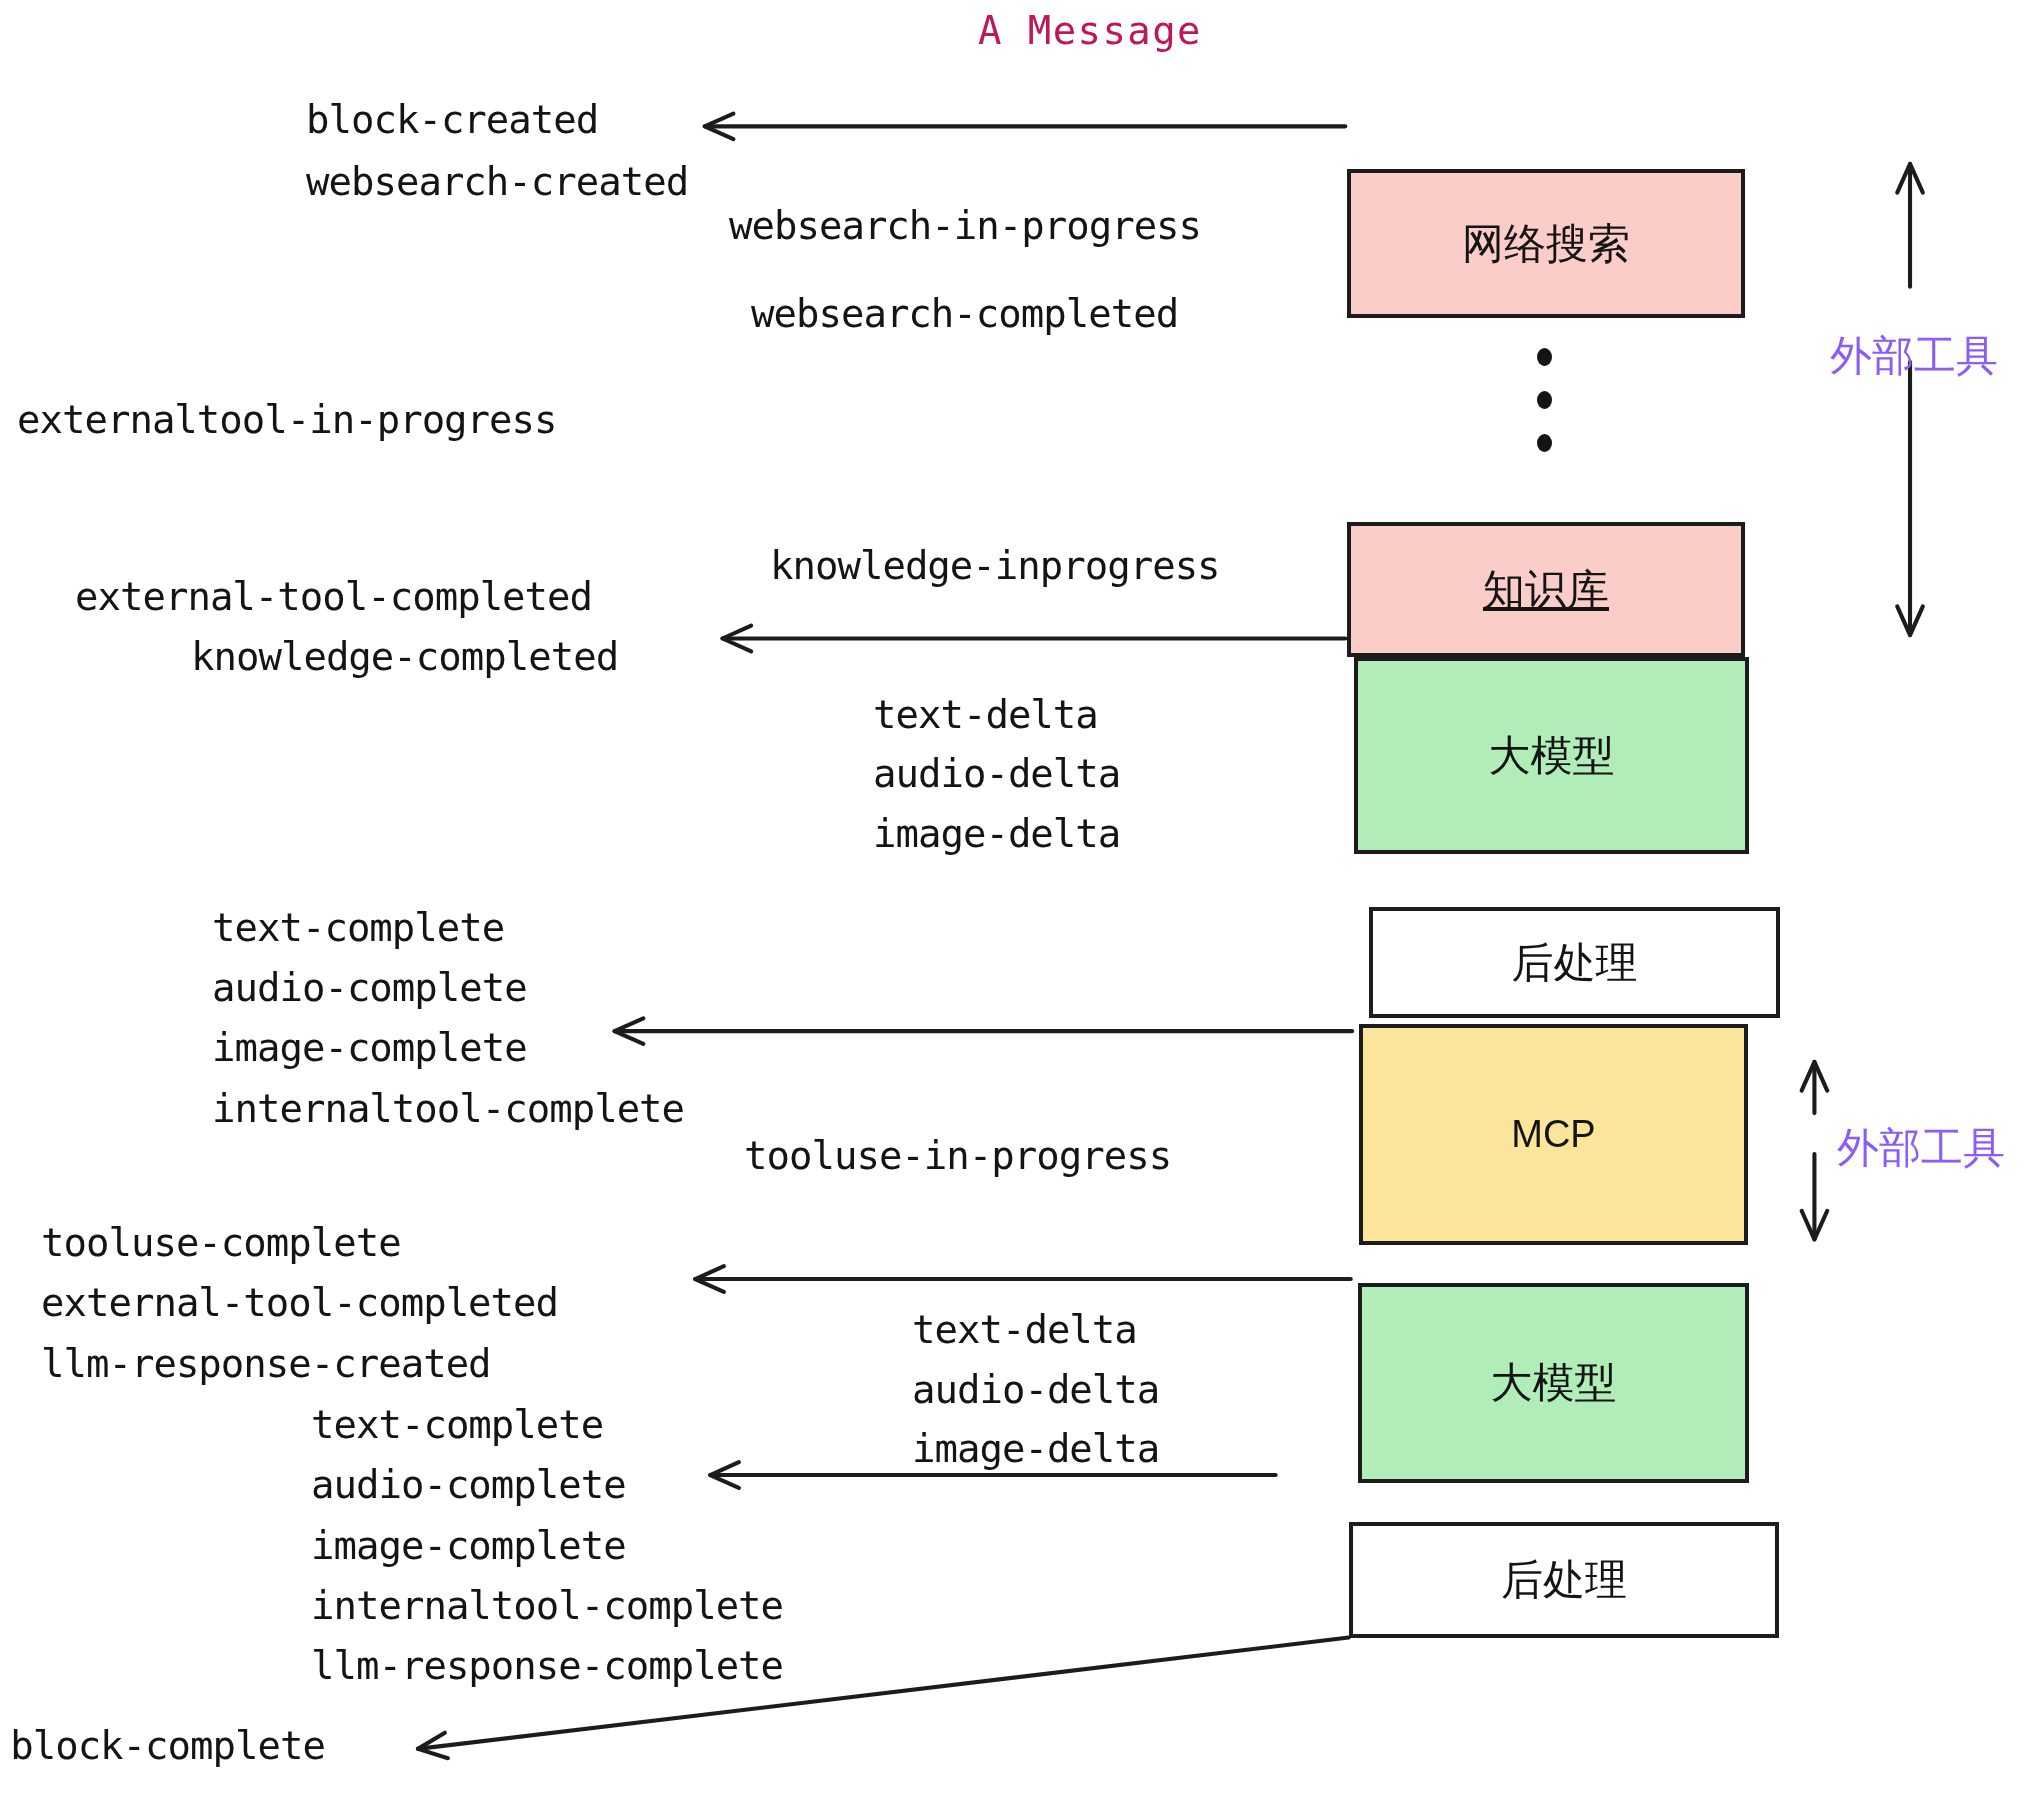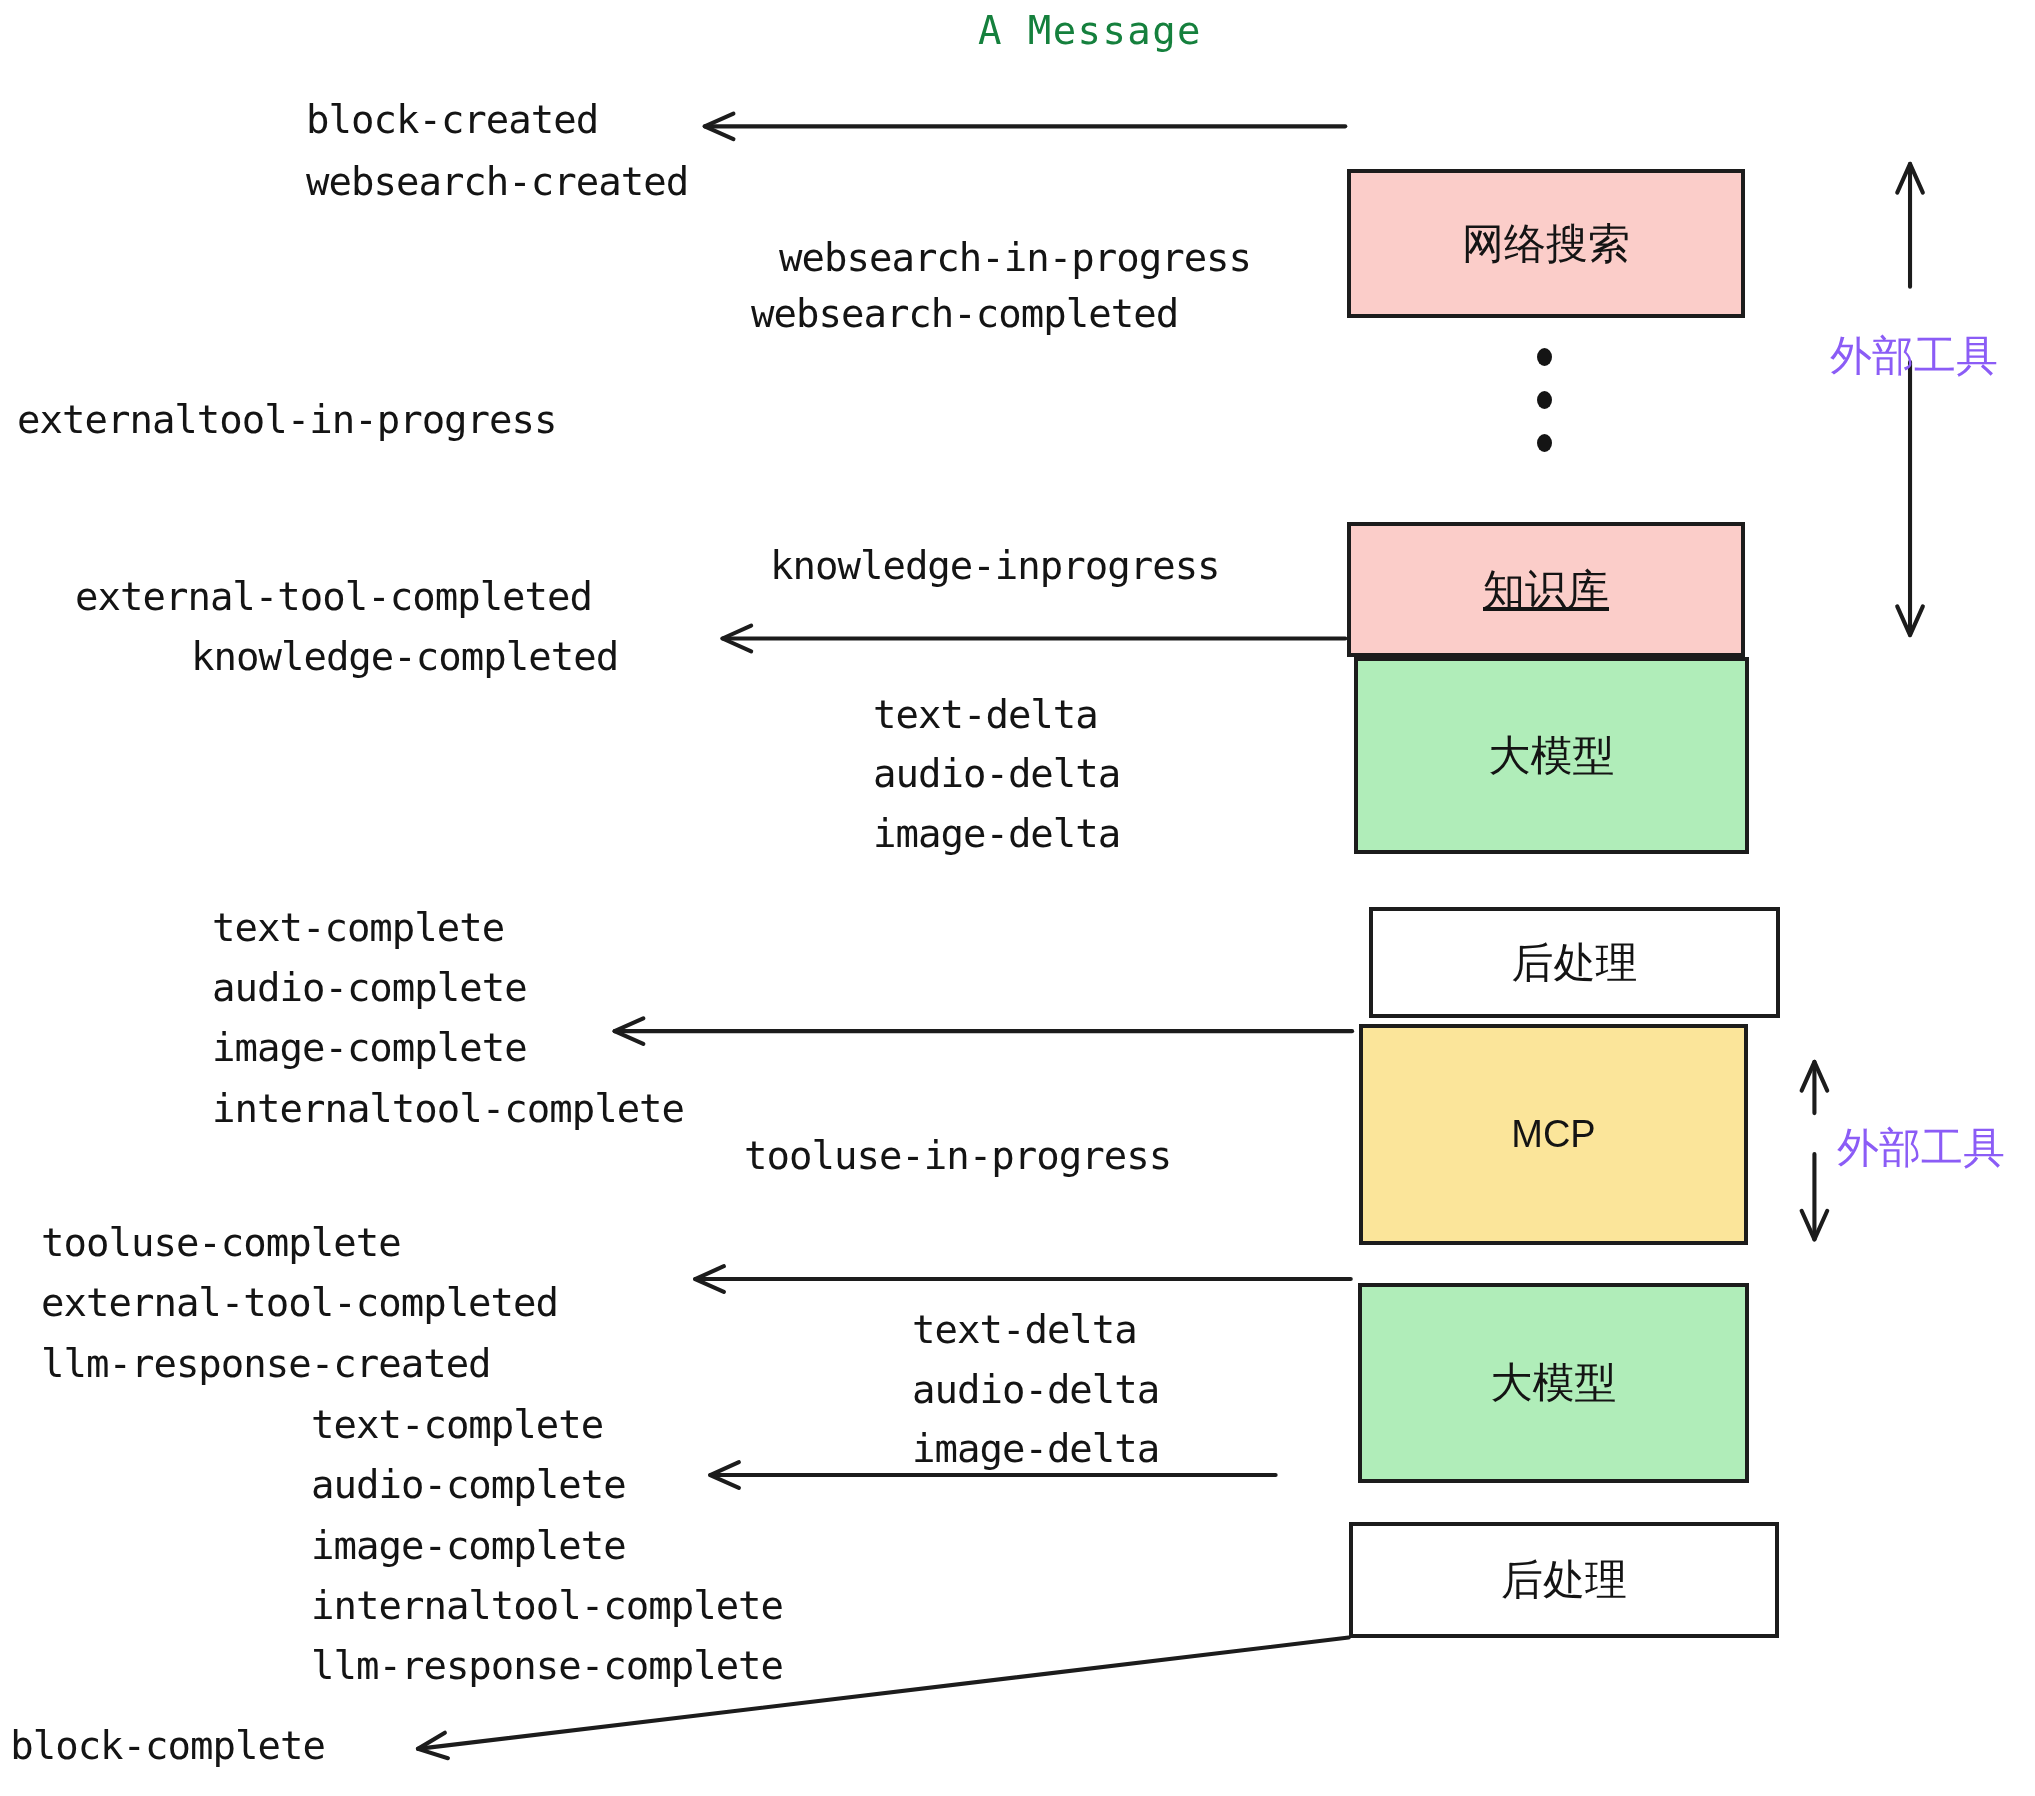--- a/index.html
+++ b/index.html
@@ -4,21 +4,21 @@
 <style>
   html,body{margin:0;padding:0;background:#ffffff;}
   body{width:2035px;height:1796px;overflow:hidden;
        font-family:"DejaVu Sans Mono","Liberation Mono",monospace;}
   #stage{position:relative;width:2035px;height:1796px;background:#fff;}
   svg.layer{position:absolute;left:0;top:0;width:2035px;height:1796px;}
 
   .evt{position:absolute;white-space:pre;color:#141414;
        font-family:"DejaVu Sans Mono","Liberation Mono",monospace;
        font-size:39px;line-height:1;letter-spacing:-1px;}
-  .title{position:absolute;white-space:pre;color:#15803d;
+  .title{position:absolute;white-space:pre;color:#be185d;
        font-family:"DejaVu Sans Mono","Liberation Mono",monospace;
        font-size:39px;letter-spacing:1.4px;}
   .boxlabel{position:absolute;display:flex;align-items:center;justify-content:center;
        color:#141414;font-family:"DejaVu Sans","Liberation Sans",sans-serif;
        font-size:42px;}
   .boxlabel.mono{font-family:Liberation Sans, sans-serif;font-size:38px;}
   .sidelabel{position:absolute;white-space:pre;color:#8b5cf6;
        font-family:"DejaVu Sans","Liberation Sans",sans-serif;font-size:42px;}
   .dot{position:absolute;width:15px;height:18px;border-radius:50%;background:#141414;}
   .node{position:absolute;box-sizing:border-box;border:4.8px solid #1c1c1c;}
@@ -85,21 +85,21 @@
       <div class="node boxlabel" style="left: 1349px; top: 1522px; width: 430px; height: 116px; background: rgb(255, 255, 255);">后处理</div>
     </div>
   <div id="dots-layer">
       <div class="dot" style="left: 1537px; top: 348px;"></div>
       <div class="dot" style="left: 1537px; top: 391px;"></div>
       <div class="dot" style="left: 1537px; top: 434px;"></div>
     </div>
   <div id="events-layer">
       <div class="evt" style="left: 306px; top: 100px;">block-created</div>
       <div class="evt" style="left: 306px; top: 162px;">websearch-created</div>
-      <div class="evt" style="left: 779px; top: 206px; margin-top: 32px;">websearch-in-progress</div>
+      <div class="evt" style="left: 729px; top: 206px;">websearch-in-progress</div>
       <div class="evt" style="left: 751px; top: 294px;">websearch-completed</div>
       <div class="evt" style="left: 17px; top: 400px;">externaltool-in-progress</div>
       <div class="evt" style="left: 770px; top: 546px;">knowledge-inprogress</div>
       <div class="evt" style="left: 75px; top: 577px;">external-tool-completed</div>
       <div class="evt" style="left: 191px; top: 637px;">knowledge-completed</div>
       <div class="evt" style="left: 873px; top: 695px;">text-delta</div>
       <div class="evt" style="left: 873px; top: 754px;">audio-delta</div>
       <div class="evt" style="left: 873px; top: 814px;">image-delta</div>
       <div class="evt" style="left: 212px; top: 908px;">text-complete</div>
       <div class="evt" style="left: 212px; top: 968px;">audio-complete</div>

